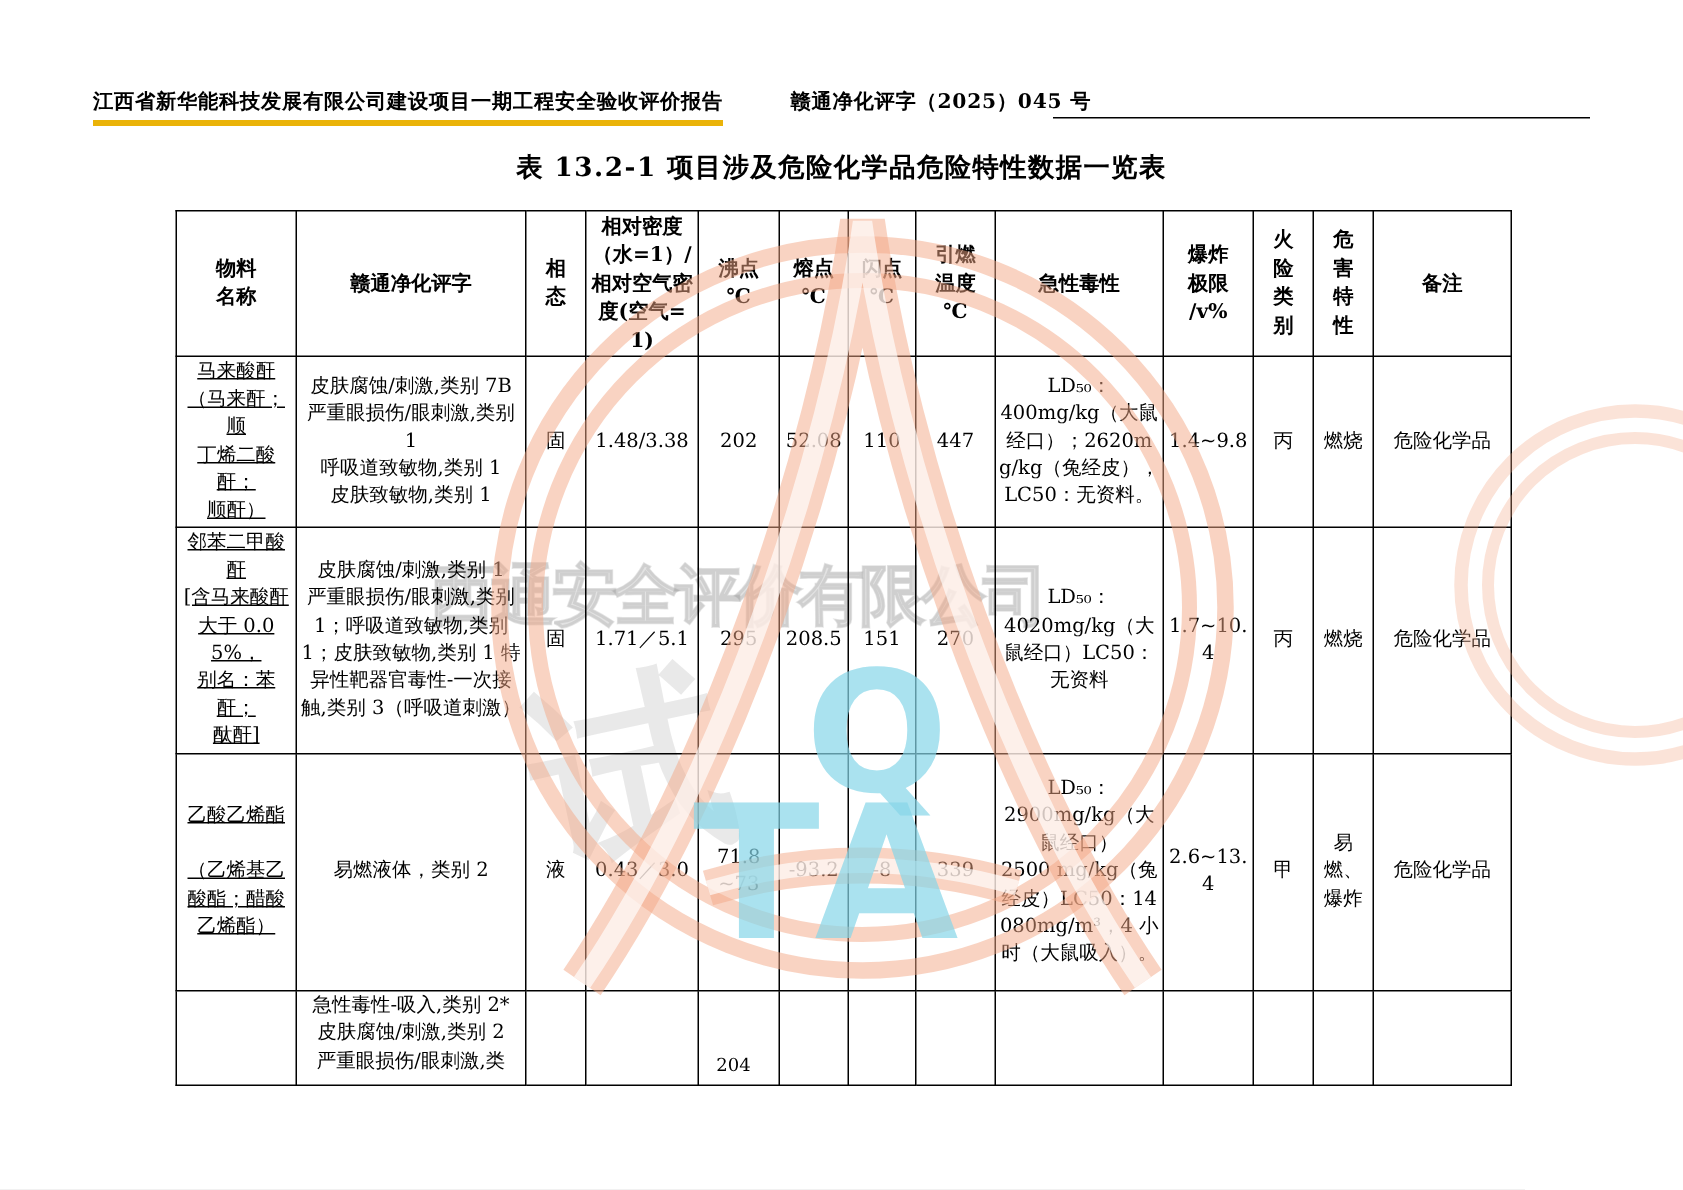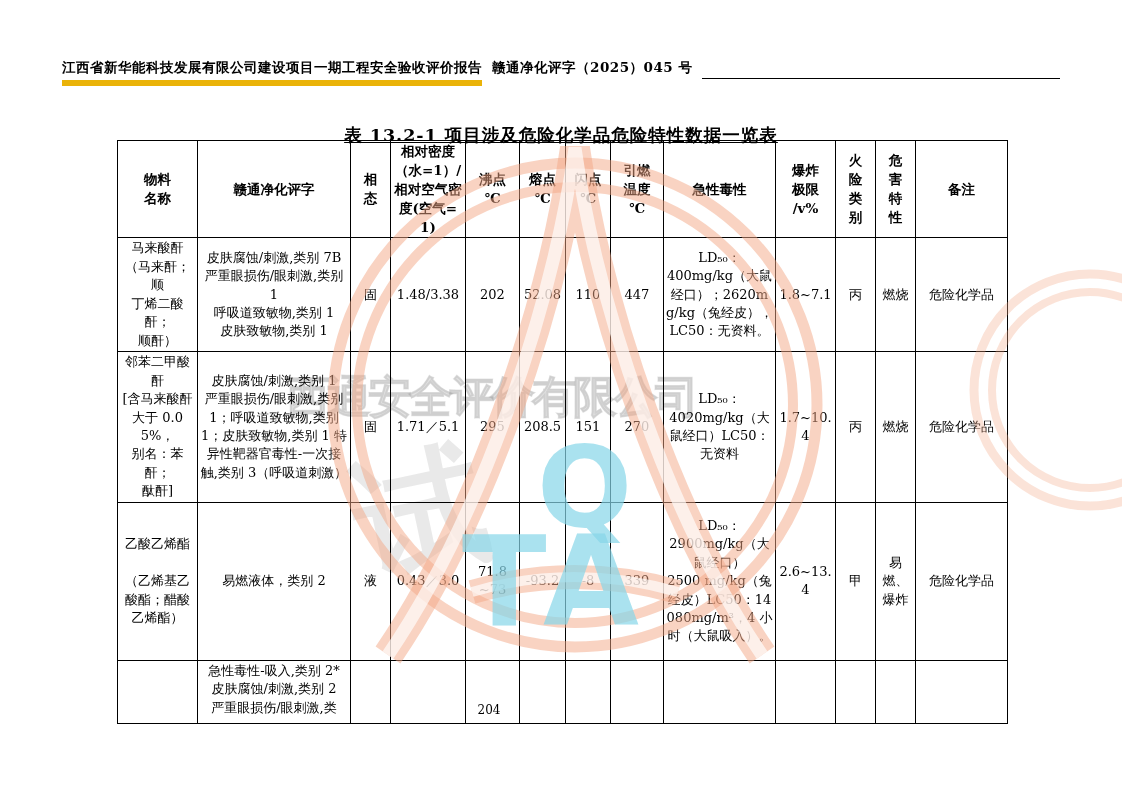--- a/index.html
+++ b/index.html
@@ -4,45 +4,45 @@
 <style>
   html,body { margin:0; padding:0; background:#e8e8e8; }
   .page {
     position:relative; width:1122px; height:793px; margin:0 auto;
     background:#ffffff; overflow:hidden; color:#000;
     font-family:"DejaVu Serif","Liberation Serif",serif;
   }
   
   .hdr-left {
     position:absolute; left:62px; top:59px; font-size:13.5px; font-weight:bold;
-    letter-spacing:0.5px; padding-bottom:3px; border-bottom:6px solid #eab308;
+    letter-spacing:0.5px; padding-bottom:3px; border-bottom:4px solid #eab308;
   }
   .hdr-right {
-    position:absolute; left:492px; top:59px; font-size:13.5px; font-weight:bold;
+    position:absolute; left:527px; top:59px; font-size:13.5px; font-weight:bold;
     letter-spacing:0.5px;
   }
   .hdr-blank-line {
     position:absolute; left:702px; top:78px; width:358px; height:0;
     border-bottom:1.5px solid #000;
   }
   .doc-title {
-    position:absolute; left:0; top:123px; width:1122px; text-align:center;
-    font-size:17.5px; font-weight:bold; letter-spacing:1px;text-decoration:underline;
+    position:absolute; left:0; top:99px; width:1122px; text-align:center;
+    font-size:17.5px; font-weight:bold; letter-spacing:1px;
   }
   
   .tablewrap { position:absolute; left:117px; top:140px; z-index:1; }
   table.main { border-collapse:collapse; table-layout:fixed; width:890px; }
   table.main th, table.main td {
     border:1px solid #000; padding:1px 2px; font-size:13px; line-height:1.42;
     text-align:center; vertical-align:middle; overflow:hidden;
     white-space:pre-line; word-break:break-all;
   }
   table.main th { font-weight:bold; font-size:13.5px; line-height:1.4; }
   td.cls { text-align:left; line-height:1.45; }
-  td.name { font-size:12.5px; padding:1px 1px; }
+  td.name { font-size:12.5px; padding:1px 1px;text-decoration:underline; }
   td.tox  { line-height:1.36; font-size:12.5px; padding:1px 1px;margin-left:32px; }
   tr.cut td { vertical-align:top; }
   
   .pagenum { position:absolute; left:0; top:703px; width:978px; text-align:center; font-size:12px; }
   
   .wm-svg { position:absolute; left:0; top:0; z-index:5; pointer-events:none; }
   .wm-band {
     position:absolute; left:286px; top:368px; z-index:0; pointer-events:none;
     font-size:44px; font-weight:bold; letter-spacing:-3px; white-space:nowrap;
     color:rgba(158,158,158,0.30); -webkit-text-stroke:1px rgba(150,150,150,0.25);
@@ -128,21 +128,21 @@
 呼吸道致敏物,类别 1
 皮肤致敏物,类别 1</td>
         <td>固</td>
         <td>1.48/3.38</td>
         <td>202</td>
         <td>52.08</td>
         <td>110</td>
         <td>447</td>
         <td class="tox">LD₅₀：
 400mg/kg（大鼠经口）；2620mg/kg（兔经皮），LC50：无资料。</td>
-        <td>1.8~7.1</td>
+        <td>1.4~9.8</td>
         <td>丙</td>
         <td>燃烧</td>
         <td>危险化学品</td>
       </tr>
       <tr style="height:137px">
         <td class="name">邻苯二甲酸酐
 [含马来酸酐
 大于 0.05%，
 别名：苯酐；
 酞酐]</td>

